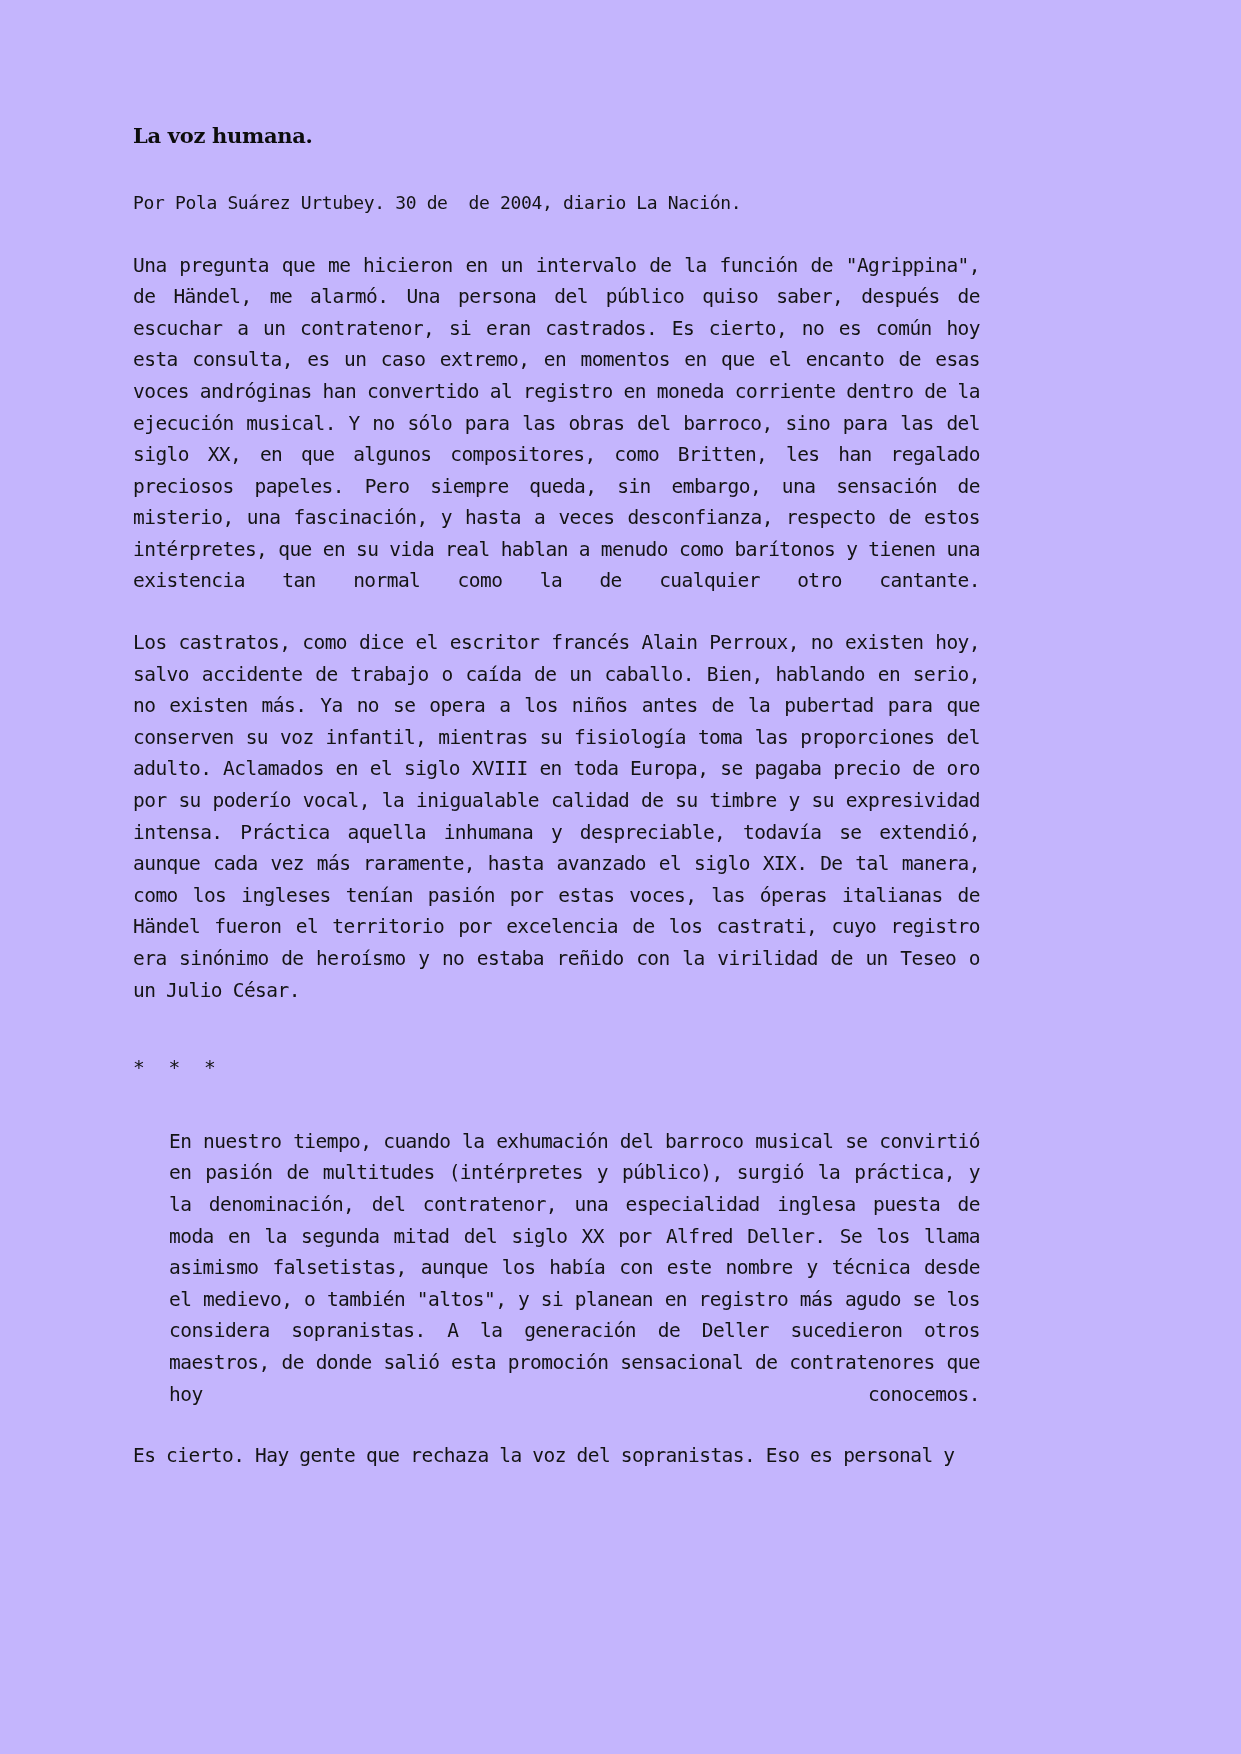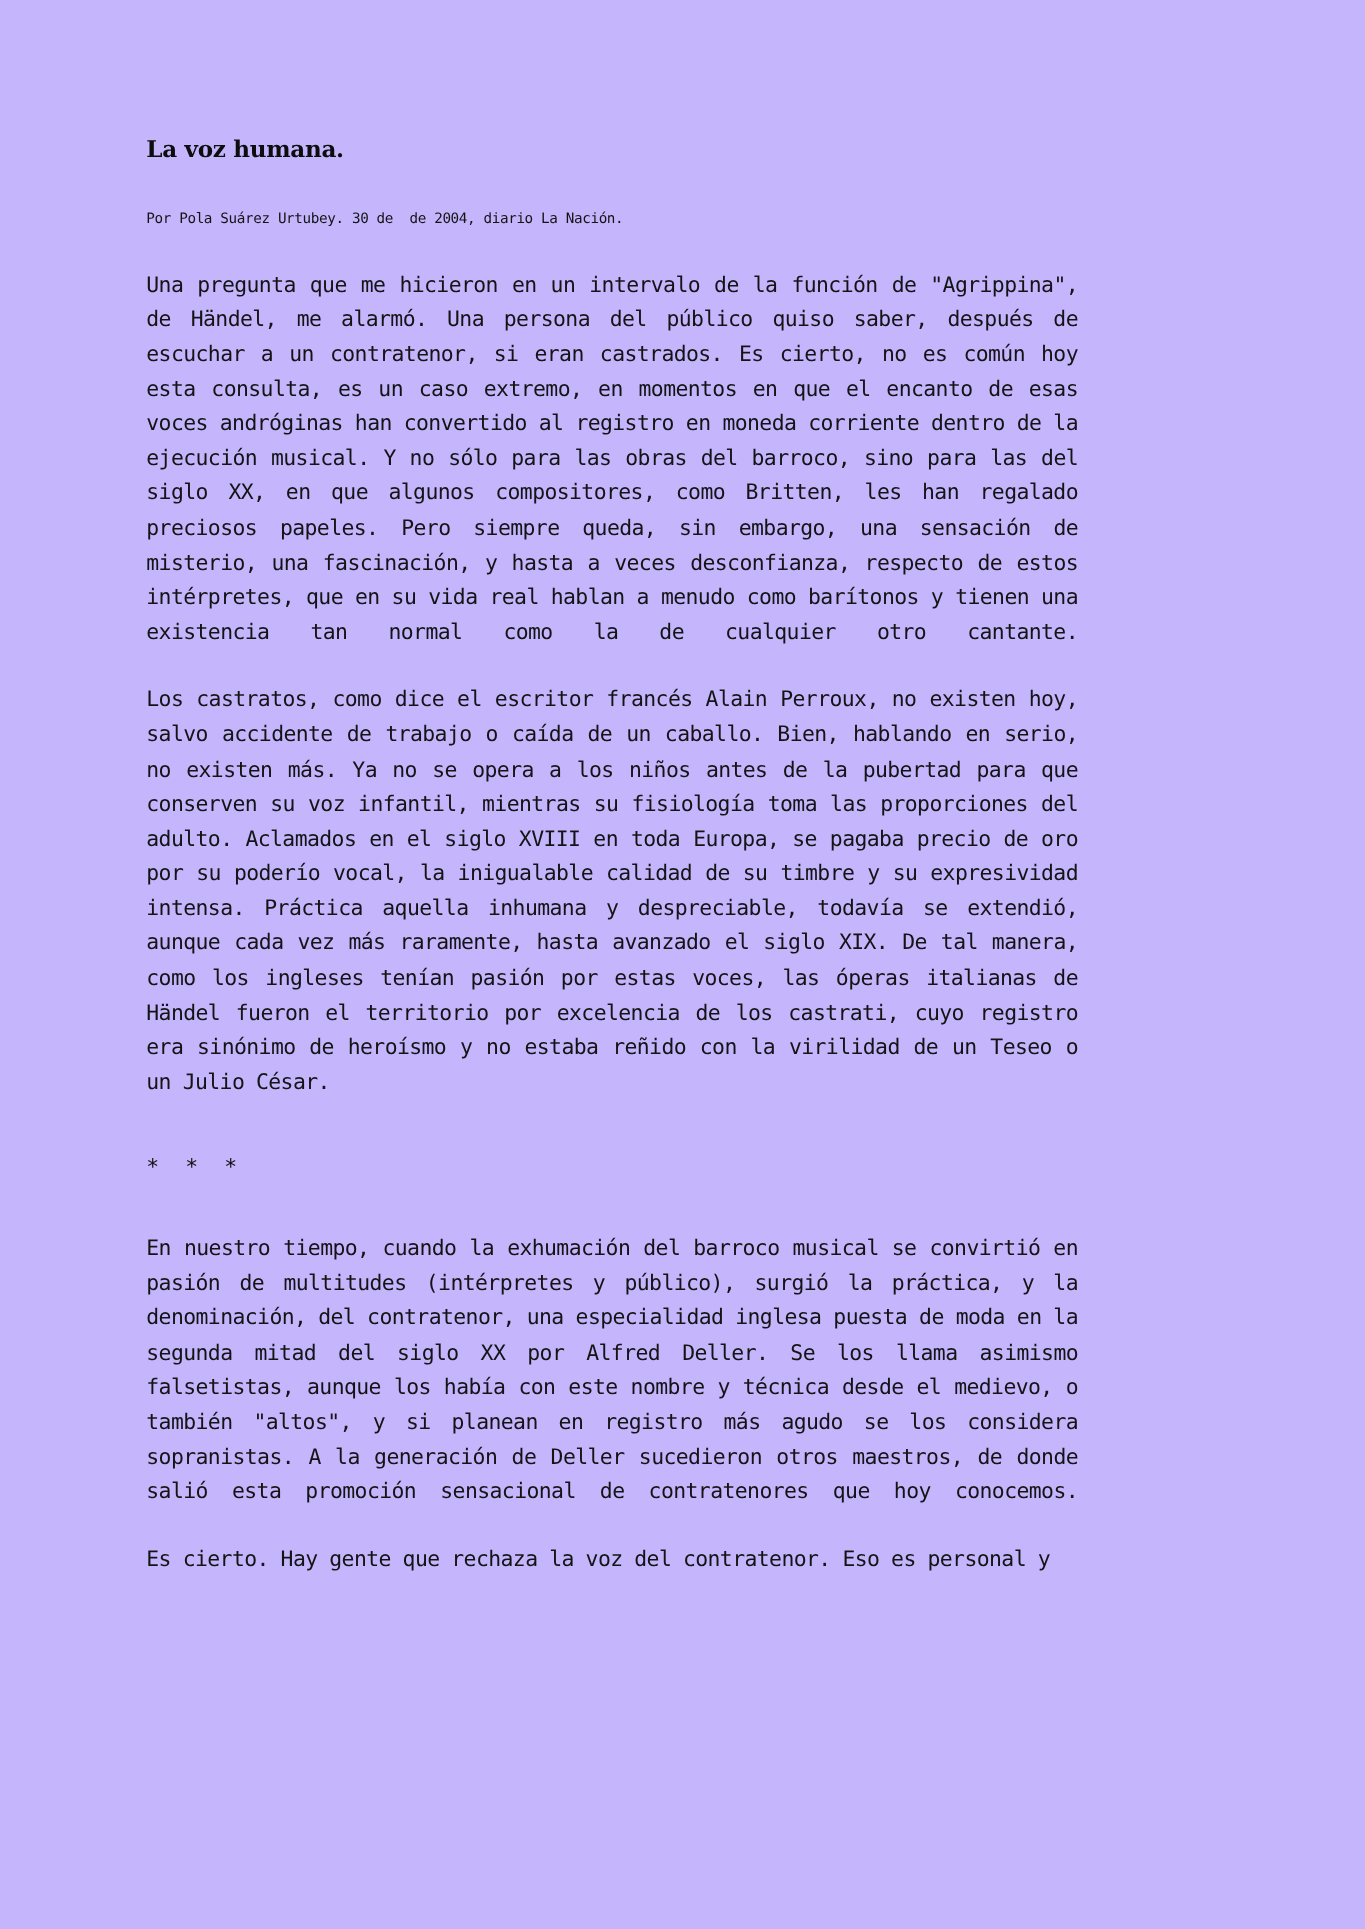--- a/index.html
+++ b/index.html
@@ -40,21 +40,21 @@
     font-size: 21px;
     letter-spacing: -0.3px;
     line-height: 1.25;
     color: #0d0d0d;
     margin: 0 0 0 0;
     white-space: nowrap;
   }
 
   .byline {
     font-family: "DejaVu Sans Mono", "Liberation Mono", monospace;
-    font-size: 13px;
+    font-size: 18px;
     line-height: 1.35;
     color: #141414;
     margin: 42px 0 0 0;
     letter-spacing: -0.35px;
     white-space: pre;
   }
 
   .para {
     font-family: "DejaVu Sans Mono", "Liberation Mono", monospace;
     font-size: 19.5px;
@@ -77,21 +77,21 @@
   .sep {
     font-family: "DejaVu Sans Mono", "Liberation Mono", monospace;
     font-size: 19.5px;
     line-height: 31.6px;
     color: #141414;
     margin: 46px 0 0 0;
     letter-spacing: 6px;
     text-align: left;
   }
 
-  .para.after-sep { margin-top: 42px; }
+  .para.after-sep { margin-top: 42px; margin-left: 36px; }
 
   .para.tail { margin-top: 30px; }
 </style>
 </head>
 <body>
 
 <div class="page">
   <div class="content">
 
     <h1 class="doc-title">La voz humana.</h1>
@@ -99,16 +99,16 @@
     <p class="byline">Por Pola Suárez Urtubey. 30 de  de 2004, diario La Nación.</p>
 
     <p class="para first force-justify-last">Una pregunta que me hicieron en un intervalo de la función de "Agrippina", de Händel, me alarmó. Una persona del público quiso saber, después de escuchar a un contratenor, si eran castrados. Es cierto, no es común hoy esta consulta, es un caso extremo, en momentos en que el encanto de esas voces andróginas han convertido al registro en moneda corriente dentro de la ejecución musical. Y no sólo para las obras del barroco, sino para las del siglo XX, en que algunos compositores, como Britten, les han regalado preciosos papeles. Pero siempre queda, sin embargo, una sensación de misterio, una fascinación, y hasta a veces desconfianza, respecto de estos intérpretes, que en su vida real hablan a menudo como barítonos y tienen una existencia tan normal como la de cualquier otro cantante.</p>
 
     <p class="para">Los castratos, como dice el escritor francés Alain Perroux, no existen hoy, salvo accidente de trabajo o caída de un caballo. Bien, hablando en serio, no existen más. Ya no se opera a los niños antes de la pubertad para que conserven su voz infantil, mientras su fisiología toma las proporciones del adulto. Aclamados en el siglo XVIII en toda Europa, se pagaba precio de oro por su poderío vocal, la inigualable calidad de su timbre y su expresividad intensa. Práctica aquella inhumana y despreciable, todavía se extendió, aunque cada vez más raramente, hasta avanzado el siglo XIX. De tal manera, como los ingleses tenían pasión por estas voces, las óperas italianas de Händel fueron el territorio por excelencia de los castrati, cuyo registro era sinónimo de heroísmo y no estaba reñido con la virilidad de un Teseo o un Julio César.</p>
 
     <div class="sep">* * *</div>
 
     <p class="para after-sep force-justify-last">En nuestro tiempo, cuando la exhumación del barroco musical se convirtió en pasión de multitudes (intérpretes y público), surgió la práctica, y la denominación, del contratenor, una especialidad inglesa puesta de moda en la segunda mitad del siglo XX por Alfred Deller. Se los llama asimismo falsetistas, aunque los había con este nombre y técnica desde el medievo, o también "altos", y si planean en registro más agudo se los considera sopranistas. A la generación de Deller sucedieron otros maestros, de donde salió esta promoción sensacional de contratenores que hoy conocemos.</p>
 
-    <p class="para tail">Es cierto. Hay gente que rechaza la voz del contratenor. Eso es personal y</p>
+    <p class="para tail">Es cierto. Hay gente que rechaza la voz del sopranistas. Eso es personal y</p>
 
   </div>
 </div>
 
 </body></html>

